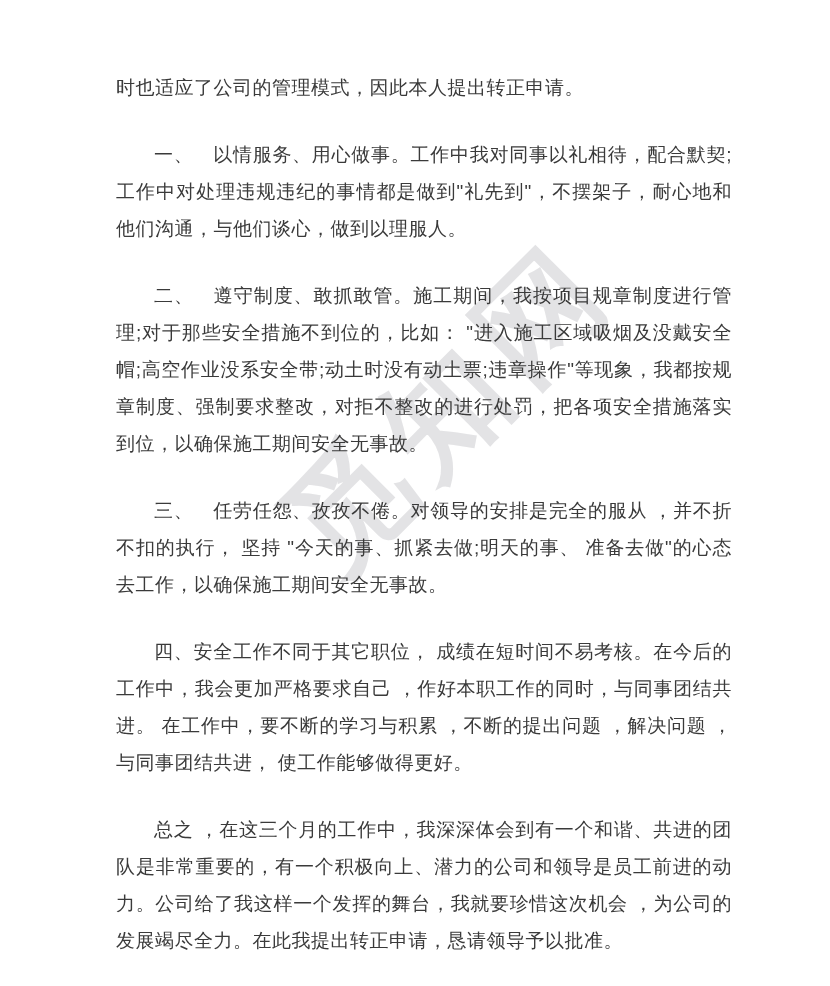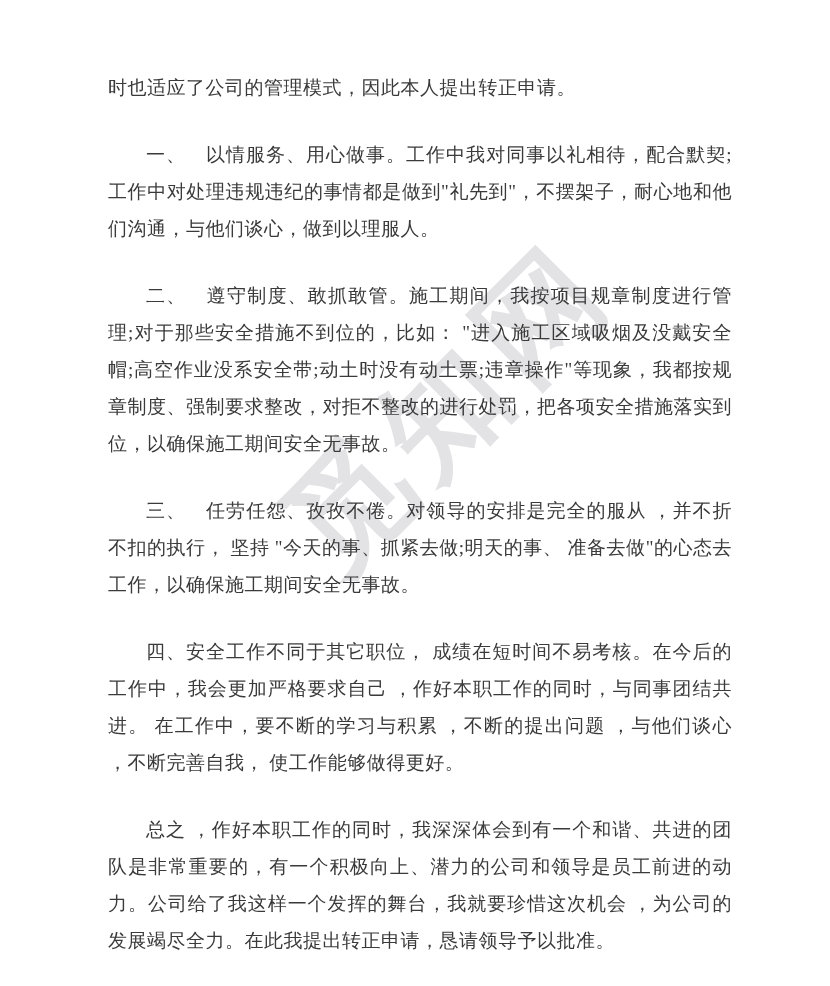--- a/index.html
+++ b/index.html
@@ -40,40 +40,39 @@
   .doc-body {
     position: relative;
     z-index: 1;
     color: #3a3a3a;
     font-size: 19px;
     line-height: 37px;
     text-align: justify;
     letter-spacing: 0.5px;
   }
   .doc-body p {
-    margin: 0 0 30px 8px;
-    font-family: Liberation Serif, serif;
+    margin: 0 0 30px 16px;
   }
   .doc-body p.indent {
     text-indent: 2em;
   }
 </style>
 </head>
 <body>
 
 <div class="page">
   <div class="watermark">觅知网</div>
 
   <div class="doc-body">
     <p>时也适应了公司的管理模式，因此本人提出转正申请。</p>
 
     <p class="indent">一、　以情服务、用心做事。工作中我对同事以礼相待，配合默契;工作中对处理违规违纪的事情都是做到"礼先到"，不摆架子，耐心地和他们沟通，与他们谈心，做到以理服人。</p>
 
     <p class="indent">二、　遵守制度、敢抓敢管。施工期间，我按项目规章制度进行管理;对于那些安全措施不到位的，比如： "进入施工区域吸烟及没戴安全帽;高空作业没系安全带;动土时没有动土票;违章操作"等现象，我都按规章制度、强制要求整改，对拒不整改的进行处罚，把各项安全措施落实到位，以确保施工期间安全无事故。</p>
 
     <p class="indent">三、　任劳任怨、孜孜不倦。对领导的安排是完全的服从 ，并不折不扣的执行， 坚持 "今天的事、抓紧去做;明天的事、 准备去做"的心态去工作，以确保施工期间安全无事故。</p>
 
-    <p class="indent">四、安全工作不同于其它职位， 成绩在短时间不易考核。在今后的工作中，我会更加严格要求自己 ，作好本职工作的同时，与同事团结共进。 在工作中，要不断的学习与积累 ，不断的提出问题 ，与他们谈心 ，不断完善自我， 使工作能够做得更好。</p>
+    <p class="indent">四、安全工作不同于其它职位， 成绩在短时间不易考核。在今后的工作中，我会更加严格要求自己 ，作好本职工作的同时，与同事团结共进。 在工作中，要不断的学习与积累 ，不断的提出问题 ，解决问题 ，与同事团结共进， 使工作能够做得更好。</p>
 
-    <p class="indent">总之 ，作好本职工作的同时，我深深体会到有一个和谐、共进的团队是非常重要的，有一个积极向上、潜力的公司和领导是员工前进的动力。公司给了我这样一个发挥的舞台，我就要珍惜这次机会 ，为公司的发展竭尽全力。在此我提出转正申请，恳请领导予以批准。</p>
+    <p class="indent">总之 ，在这三个月的工作中，我深深体会到有一个和谐、共进的团队是非常重要的，有一个积极向上、潜力的公司和领导是员工前进的动力。公司给了我这样一个发挥的舞台，我就要珍惜这次机会 ，为公司的发展竭尽全力。在此我提出转正申请，恳请领导予以批准。</p>
 
   </div>
 </div>
 
 </body></html>

